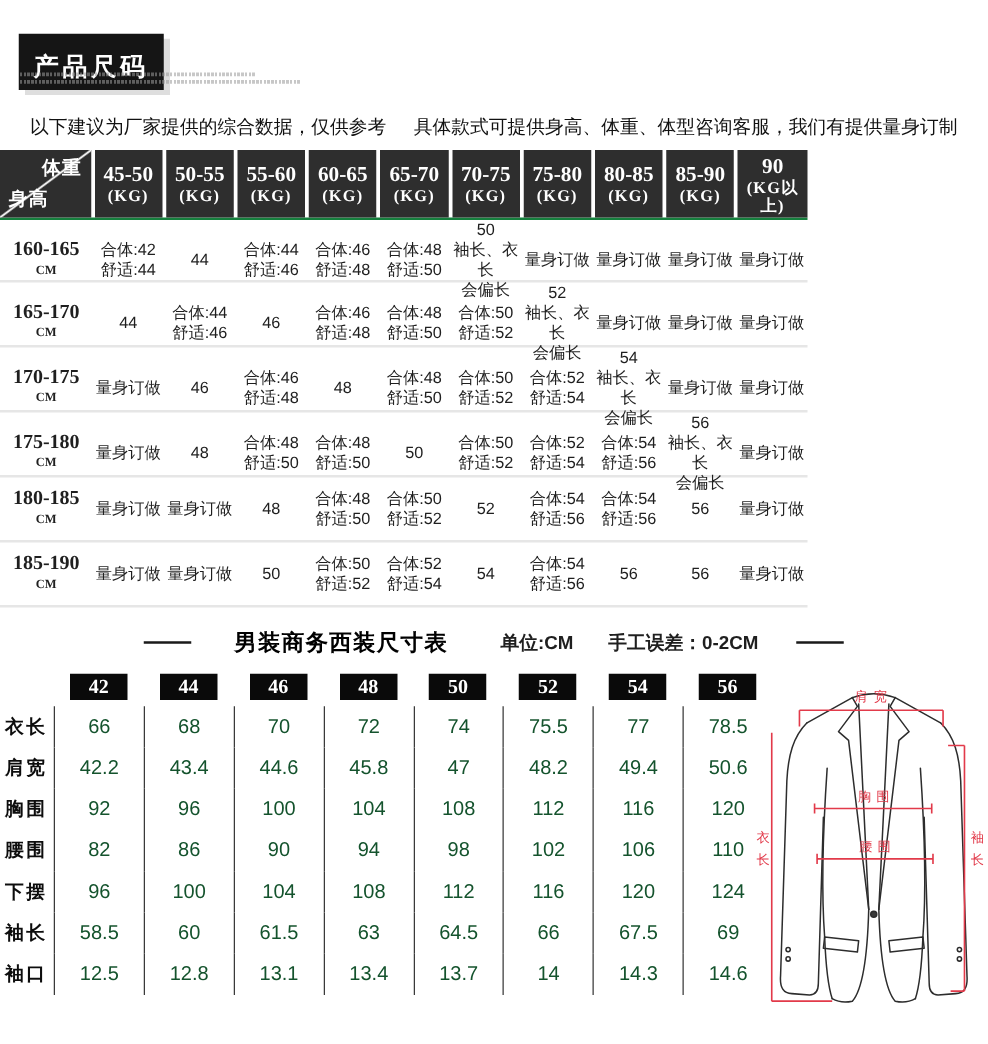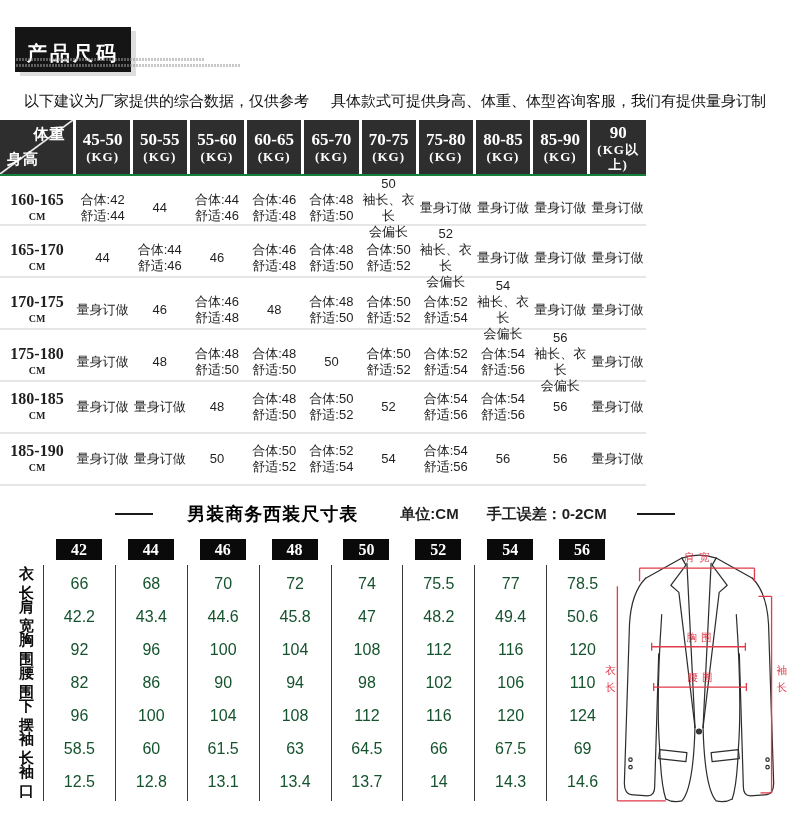--- a/index.html
+++ b/index.html
@@ -47,21 +47,21 @@
   .sec-tol{font-size:15px;font-weight:bold;margin:0 30px 0 10px;}
 
   
   .measure-table{position:absolute;left:0;top:538px;width:618px;}
   .m-grid{display:grid;grid-template-columns:43px repeat(8,1fr);width:618px;}
   .sizes-row{height:22px;margin-bottom:5px;}
   .m-col{display:flex;align-items:center;justify-content:center;}
   .size-box{width:46px;height:21px;background:#0a0a0a;color:#fff;text-align:center;line-height:21px;
     font-family:"Liberation Serif","DejaVu Serif",serif;font-weight:bold;font-size:16px;}
   .m-row{height:33px;}
-  .m-label{display:flex;align-items:center;font-weight:bold;font-size:15px;letter-spacing:2px;padding-left:19px;
+  .m-label{display:flex;align-items:center;font-weight:bold;font-size:15px;letter-spacing:2px;padding-left:4px;
     font-family:"Liberation Serif","DejaVu Serif",serif;color:#0d0d0d;}
   .m-cell{border-left:1px solid #3a3a3a;display:flex;align-items:center;justify-content:center;font-size:16px;color:#14532d;}
 
   
   .suit{position:absolute;left:603px;top:548px;width:187px;height:260px;}
   .suit text{font-size:10.5px;fill:#e23a4a;font-family:"Liberation Sans","DejaVu Sans",sans-serif;}
 </style>
 </head>
 <body>
 

